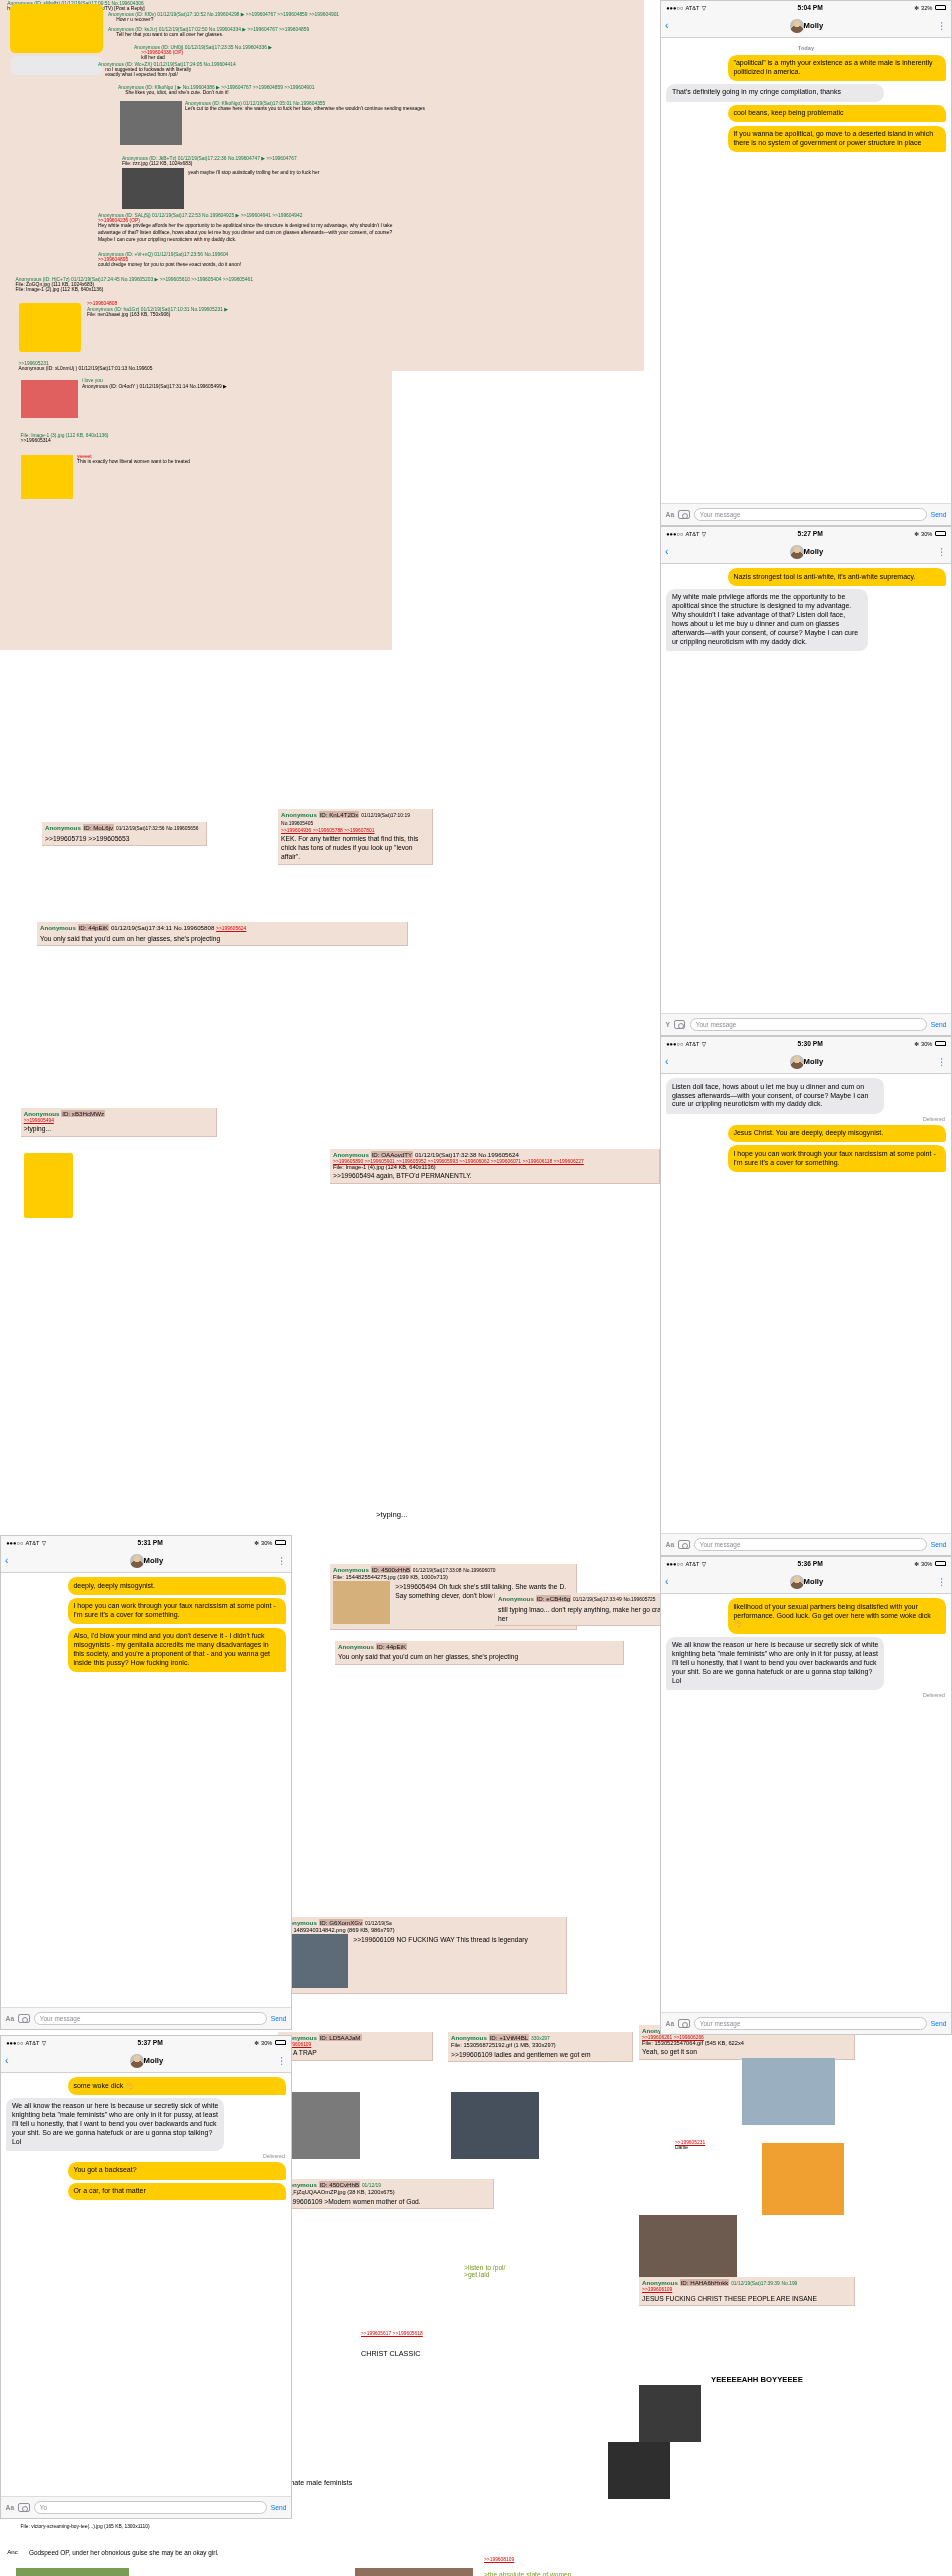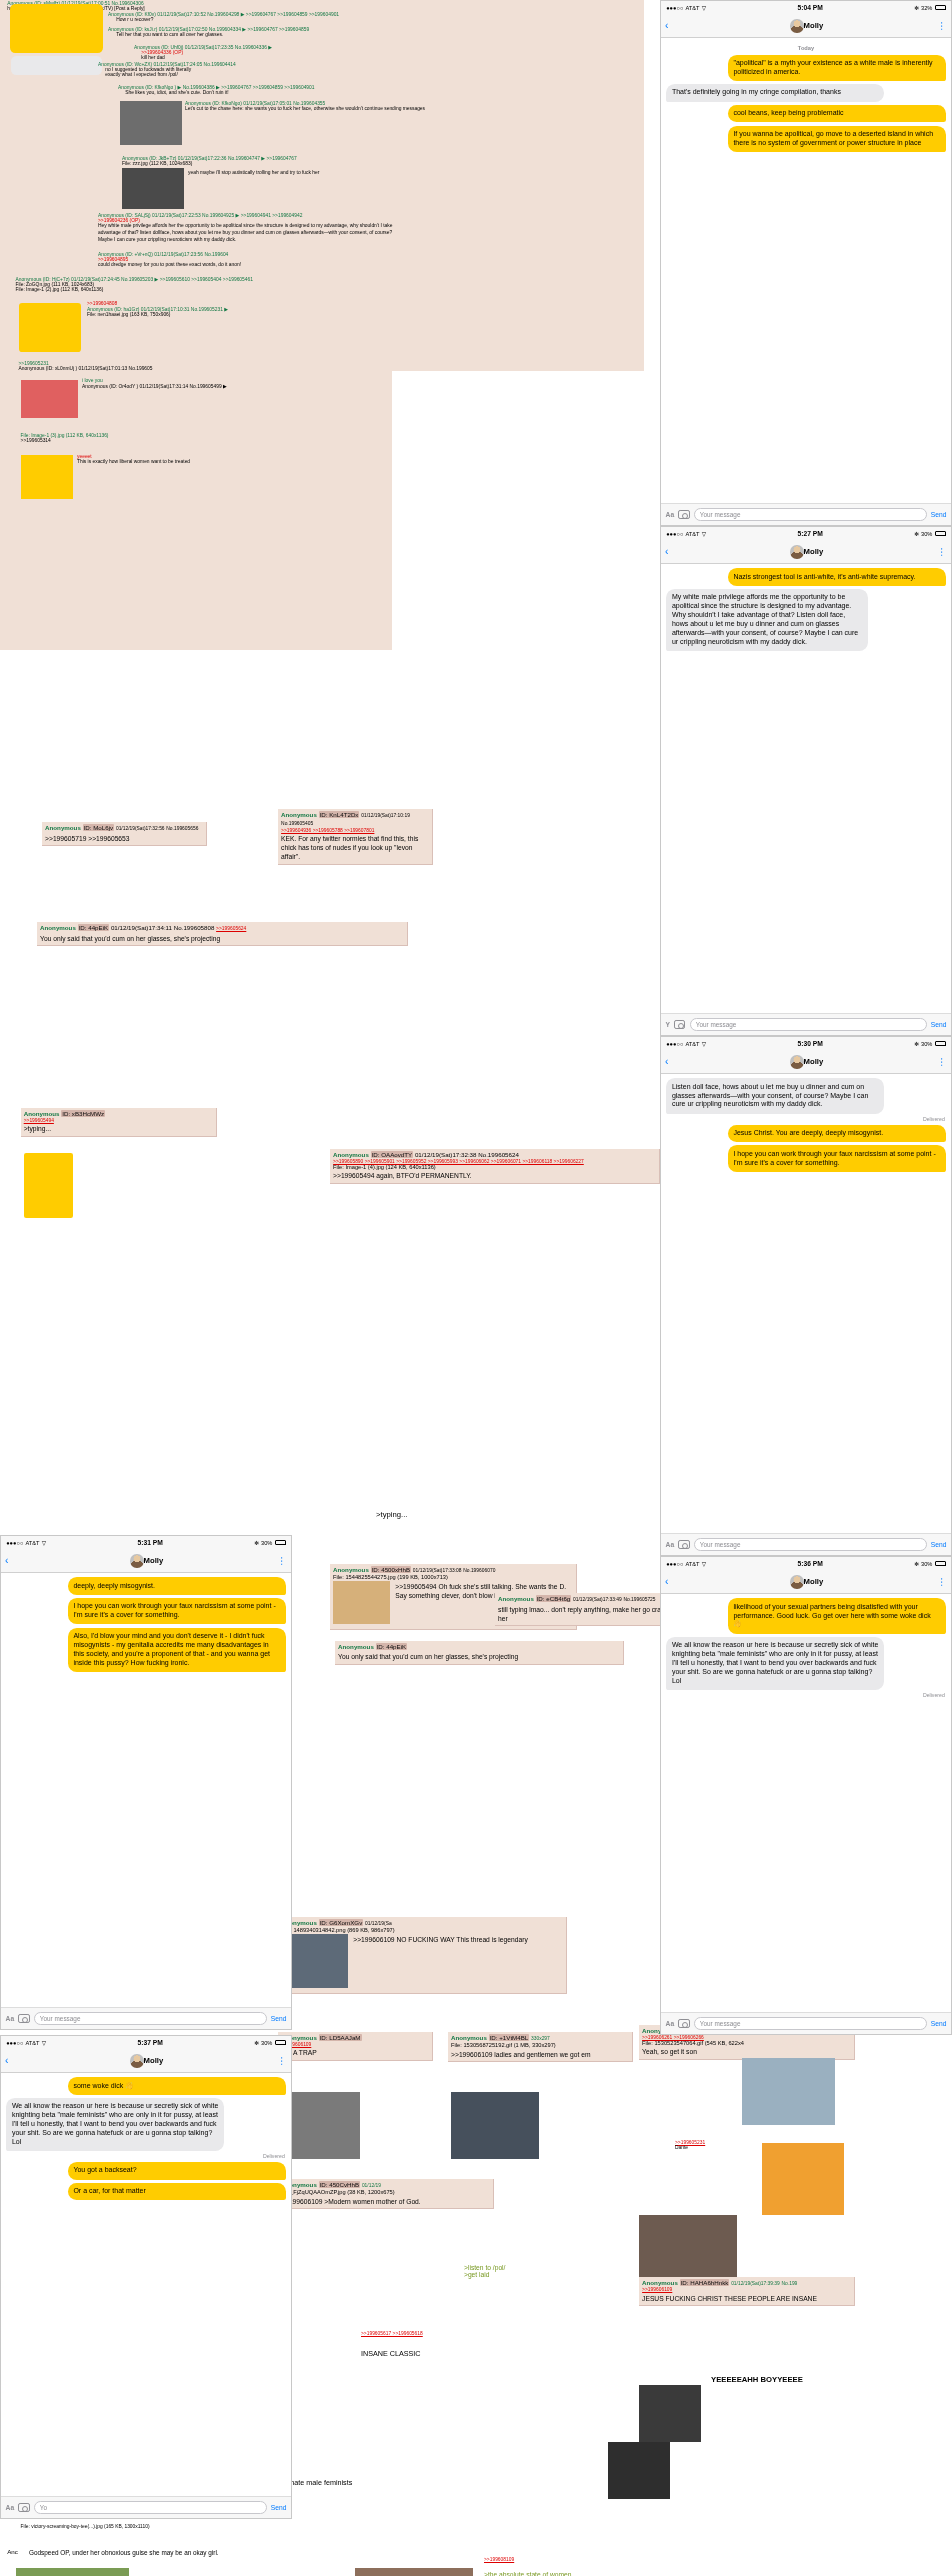--- a/index.html
+++ b/index.html
@@ -405,21 +405,21 @@
 
   <div class="scrap" style="left:464px; top:2264px; width:165px;">
     <span class="greentxt" style="white-space:pre-wrap; font-size:6.7px;">&gt;listen to /pol/
 &gt;get laid</span>
   </div>
   <div class="scrap" style="left:361px; top:2329px;">
     <span class="linkq tiny">&gt;&gt;199605617
 &gt;&gt;199605618</span>
   </div>
   <div class="scrap" style="left:361px; top:2349px; font-size:7.2px; color:#000;">
-    <span>INSANE CLASSIC</span>
+    <span>CHRIST CLASSIC</span>
   </div>
   <div class="scrap" style="left:711px; top:2375px; font-size:7.7px; color:#000; font-weight:bold;">
     <span>YEEEEEAHH BOYYEEEE</span>
   </div>
   <div style="position:absolute; left:639px; top:2385px; width:62px; height:57px; background:#3a3a3a;"></div>
   <div style="position:absolute; left:608px; top:2442px; width:62px; height:57px; background:#2e2e2e;"></div>
 
   <div class="scrap" style="left:36px; top:2478px; width:850px; font-size:7.2px; color:#000;">
     <span>Thread takeaway: Women unironically love charming amounts of misogyny and hate male feminists</span>
   </div>

